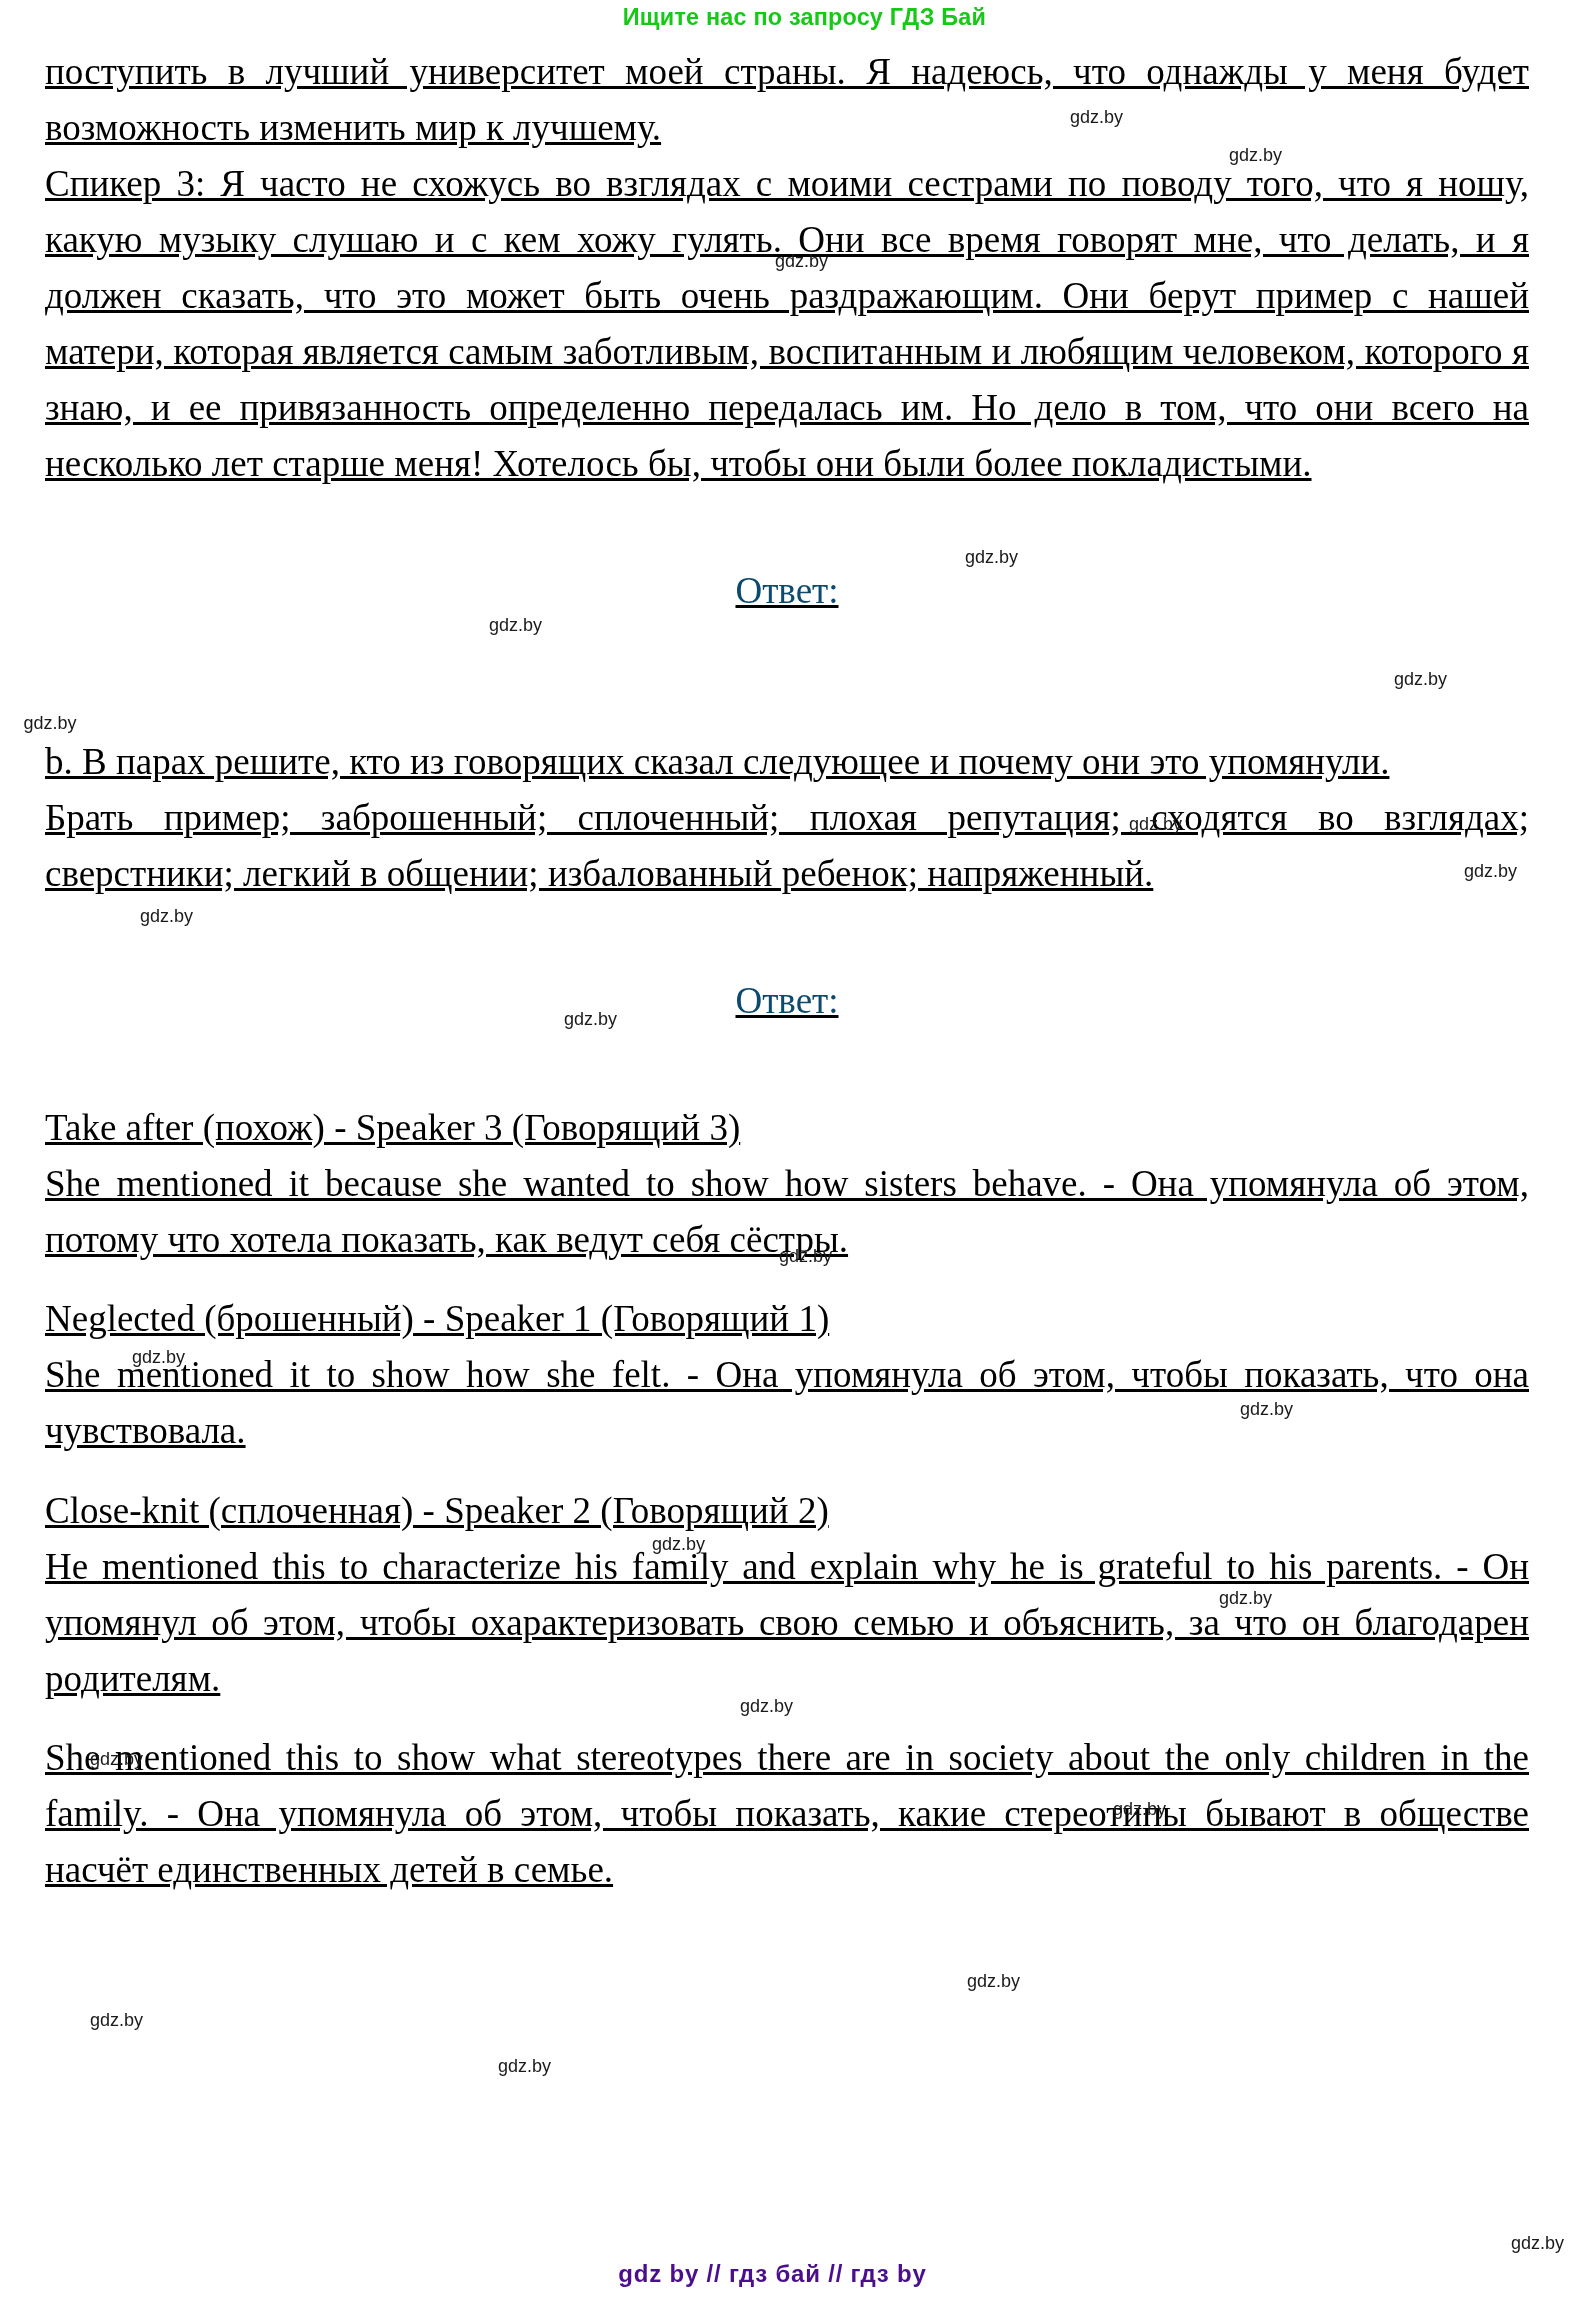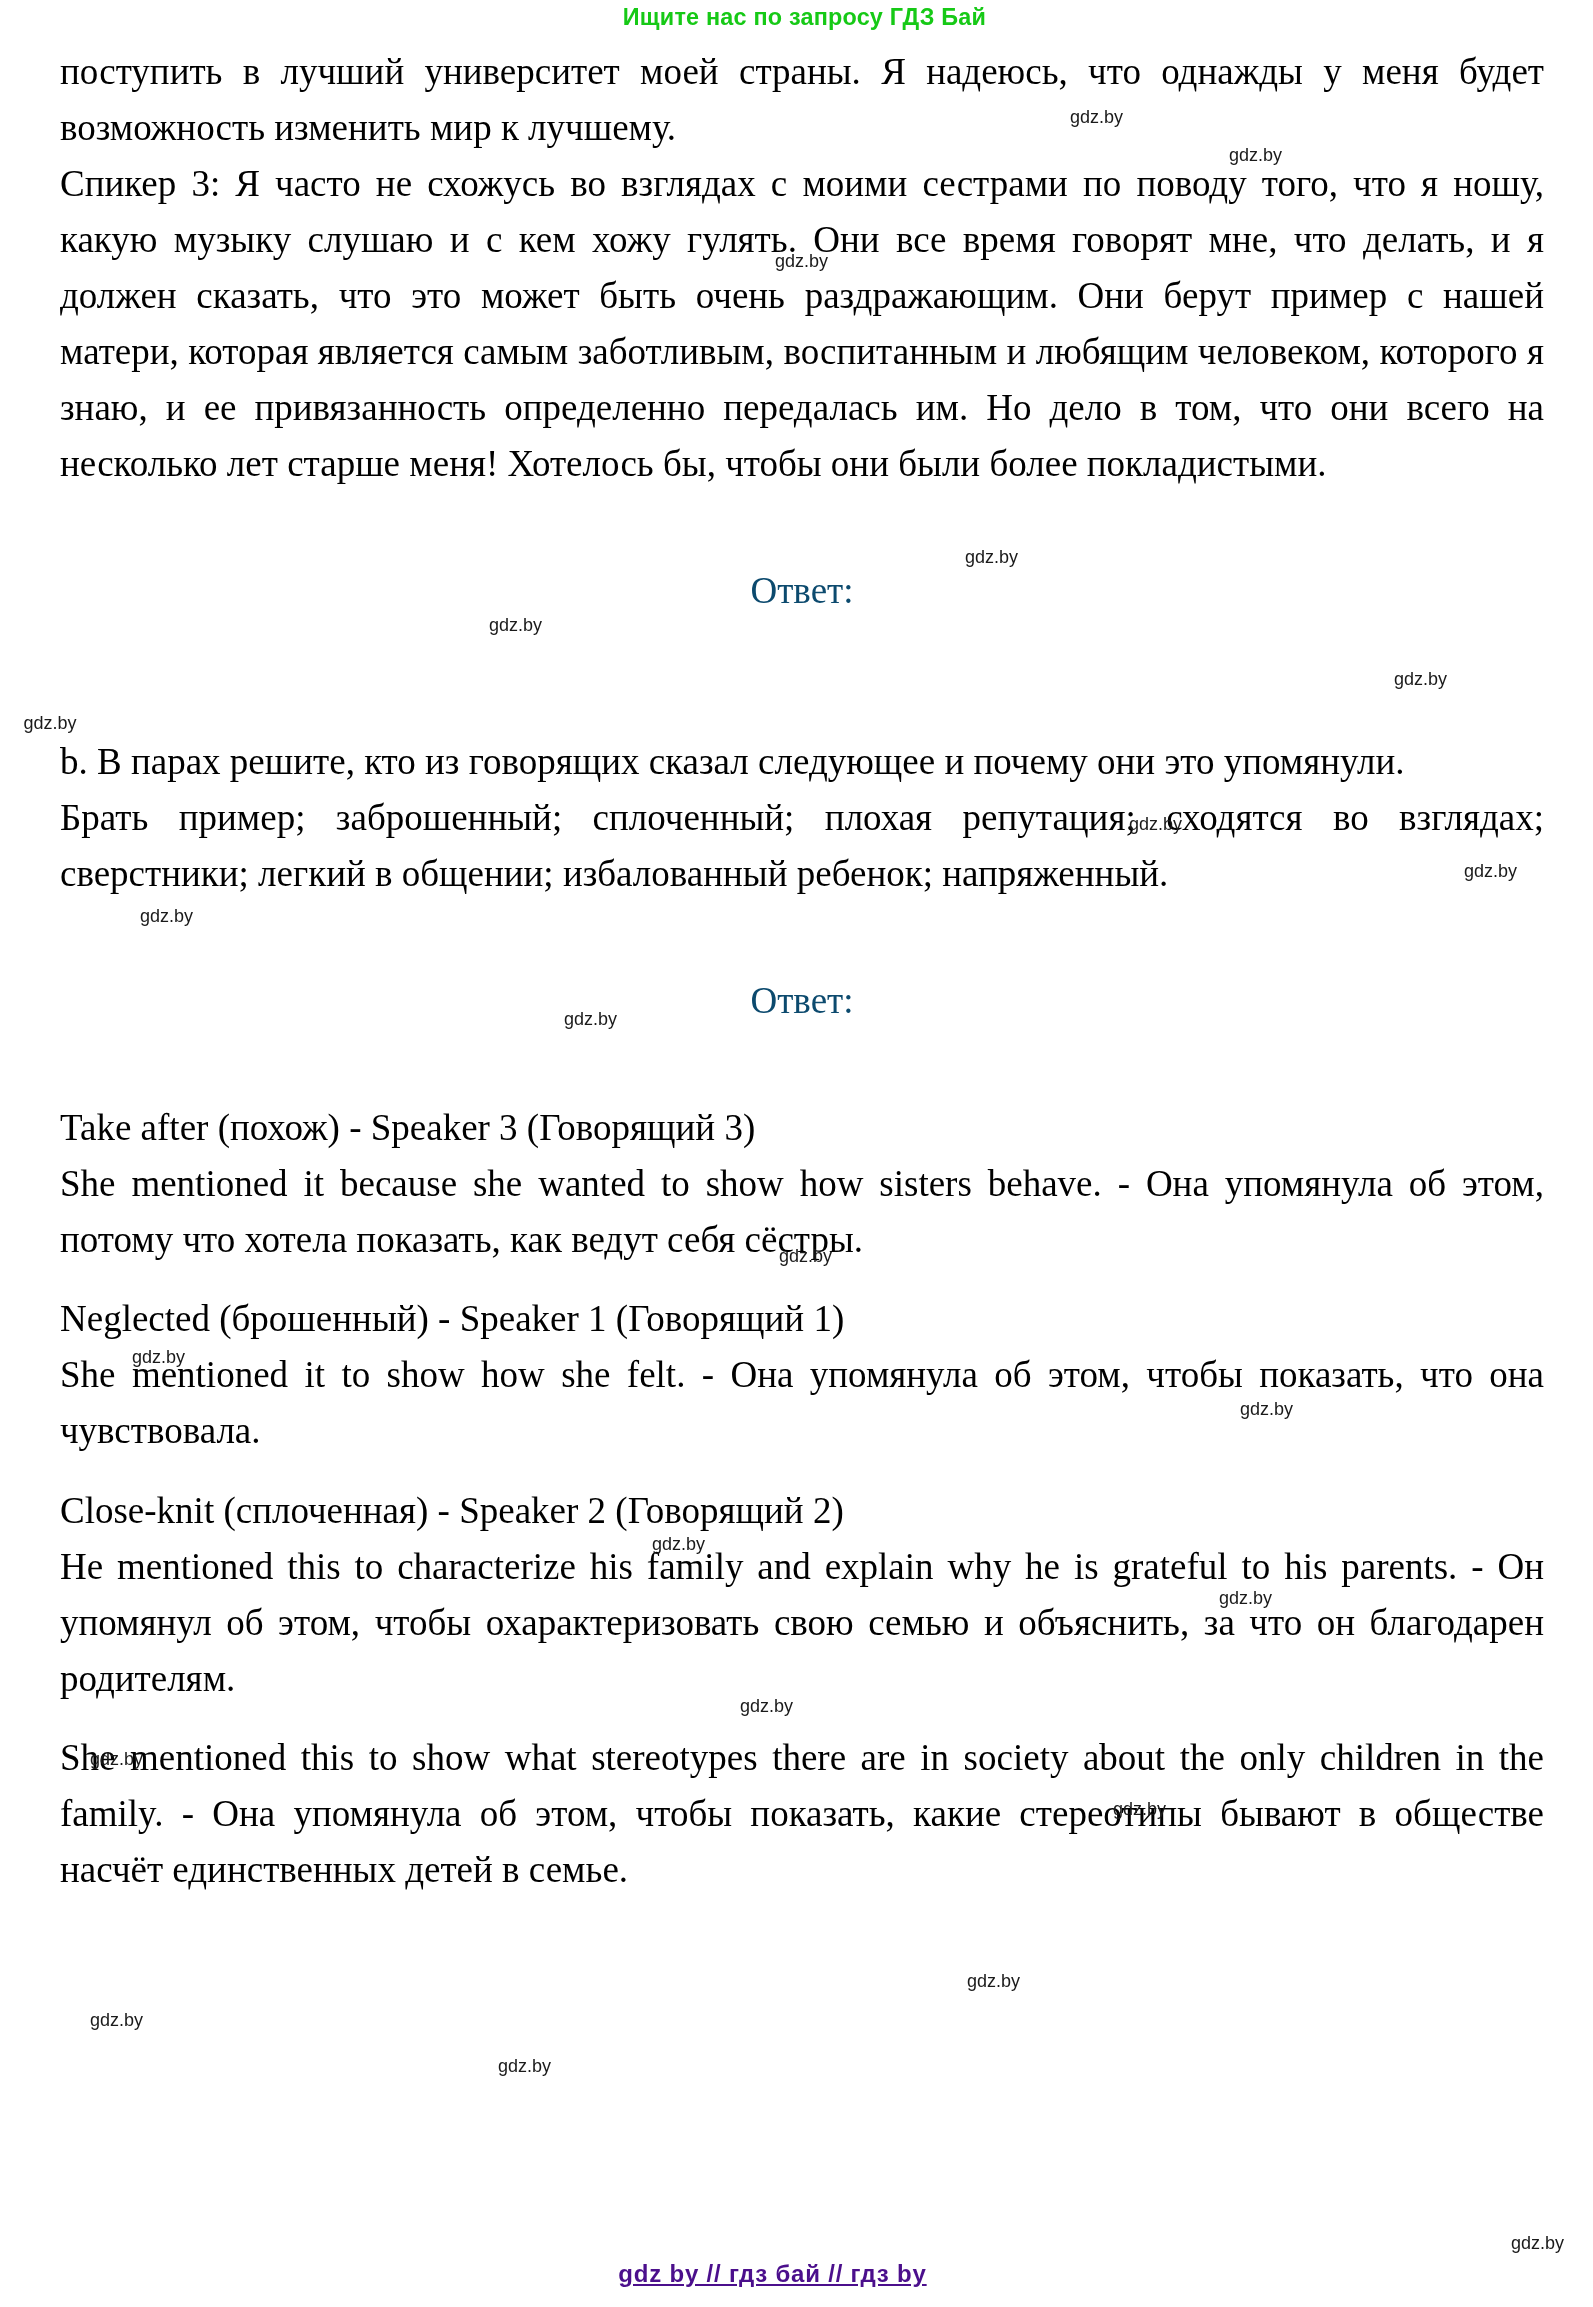--- a/index.html
+++ b/index.html
@@ -31,22 +31,23 @@
     font-weight: bold;
     color: #16c916;
     letter-spacing: 0.2px;
     white-space: nowrap;
   }
 
   
   .content {
     position: absolute;
     top: 44px;
-    left: 60px;
+    left: 45px;
     width: 1484px;
+    text-decoration: underline;
   }
 
   p.para {
     margin: 0;
     text-align: justify;
     text-justify: inter-word;
     font-size: 37px;
     line-height: 56px;
     color: #000000;
     word-spacing: 0px;
@@ -112,21 +113,20 @@
     left: 0;
     bottom: 18.7px;
     width: 1545px;
     text-align: center;
     font-family: "Liberation Sans", "DejaVu Sans", sans-serif;
     font-size: 24px;
     font-weight: bold;
     color: #4b0f8c;
     letter-spacing: 0.8px;
     white-space: nowrap;
-    text-decoration: underline;
   }
 </style>
 </head>
 <body>
 
 <div class="page">
 
   <div class="top-banner">Ищите нас по запросу ГДЗ Бай</div>
 
   <div class="content">

